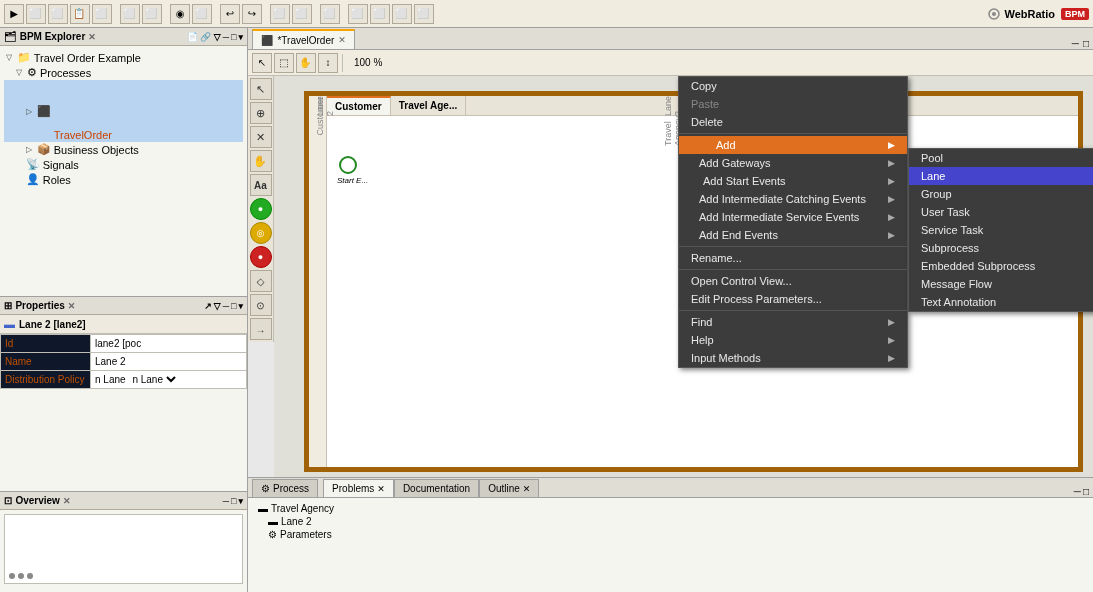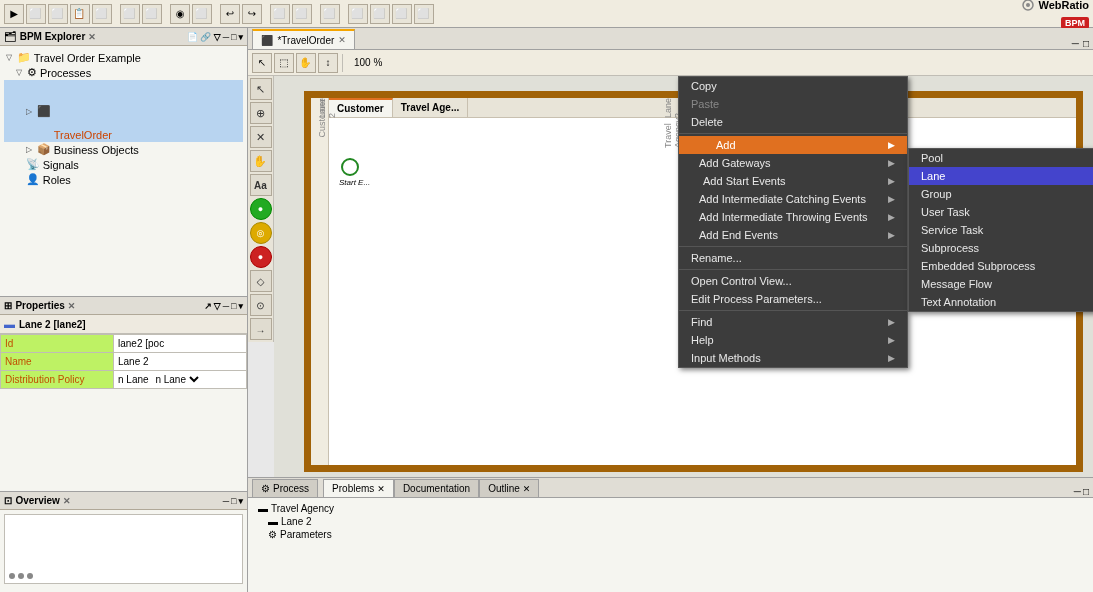--- a/index.html
+++ b/index.html
@@ -68,21 +68,21 @@
     .indent2 { padding-left: 22px; }
 
     
     #properties-panel {
       height: 195px;
       border-bottom: 1px solid #a0a0a0;
       overflow: hidden;
     }
     .prop-table { width: 100%; border-collapse: collapse; }
     .prop-table td { border: 1px solid #c0bdb5; padding: 1px 4px; font-size: 10px; height: 18px; }
-    .prop-label { color: #c05000; background: #bef264; width: 113px; }
+    .prop-label { color: #c05000; background: #0f172a; width: 90px; }
     .prop-value { background: white; }
     .prop-select { font-size: 10px; border: none; background: transparent; }
 
     
     #overview-panel {
       height: 100px;
       overflow: hidden;
     }
     #overview-content {
       background: white;
@@ -284,21 +284,21 @@
     .webratio-brand {
       display: flex; align-items: center; gap: 4px;
       font-size: 11px; font-weight: bold;
     }
 
     
     .pool-container {
       position: absolute;
       top: 15px; left: 30px;
       right: 10px; bottom: 5px;
-      border: 7px solid #a16207;
+      border: 5px solid #a16207;
       background: white;
     }
     .pool-header {
       position: absolute;
       left: 0; top: 0; bottom: 0;
       width: 18px;
       background: #f0ece0;
       border-right: 1px solid #c8c0b0;
       display: flex;
       align-items: center;
@@ -367,21 +367,21 @@
   <div class="toolbar-separator"></div>
   <div class="toolbar-btn">⬜</div>
   <div class="toolbar-btn">⬜</div>
   <div class="toolbar-separator"></div>
   <div class="toolbar-btn">⬜</div>
   <div class="toolbar-separator"></div>
   <div class="toolbar-btn">⬜</div>
   <div class="toolbar-btn">⬜</div>
   <div class="toolbar-btn">⬜</div>
   <div class="toolbar-btn">⬜</div>
-  <div style="margin-left:auto; display:flex; align-items:flex-end; gap:6px;flex-direction:column;">
+  <div style="margin-left:auto; display:flex; align-items:center; gap:6px;">
     <div class="webratio-brand">
       <svg width="12" height="12" viewBox="0 0 12 12">
           <circle cx="6" cy="6" r="5" fill="none" stroke="#888" stroke-width="1.5"></circle>
           <circle cx="6" cy="6" r="2" fill="#888"></circle>
         </svg>
       <span>WebRatio</span>
     </div>
     <div class="bpm-tab">BPM</div>
   </div>
 </div>
@@ -604,21 +604,21 @@
             </div>
             <div class="menu-item" style="padding-left:24px;">
               <span>Add Start Events</span>
               <span class="menu-arrow">▶</span>
             </div>
             <div class="menu-item" style="padding-left:20px;">
               <span>Add Intermediate Catching Events</span>
               <span class="menu-arrow">▶</span>
             </div>
             <div class="menu-item" style="padding-left:20px;">
-              <span>Add Intermediate Throwing Events</span>
+              <span>Add Intermediate Service Events</span>
               <span class="menu-arrow">▶</span>
             </div>
             <div class="menu-item" style="padding-left:20px;">
               <span>Add End Events</span>
               <span class="menu-arrow">▶</span>
             </div>
             <div class="menu-separator"></div>
             <div class="menu-item">Rename...</div>
             <div class="menu-separator"></div>
             <div class="menu-item">Open Control View...</div>

